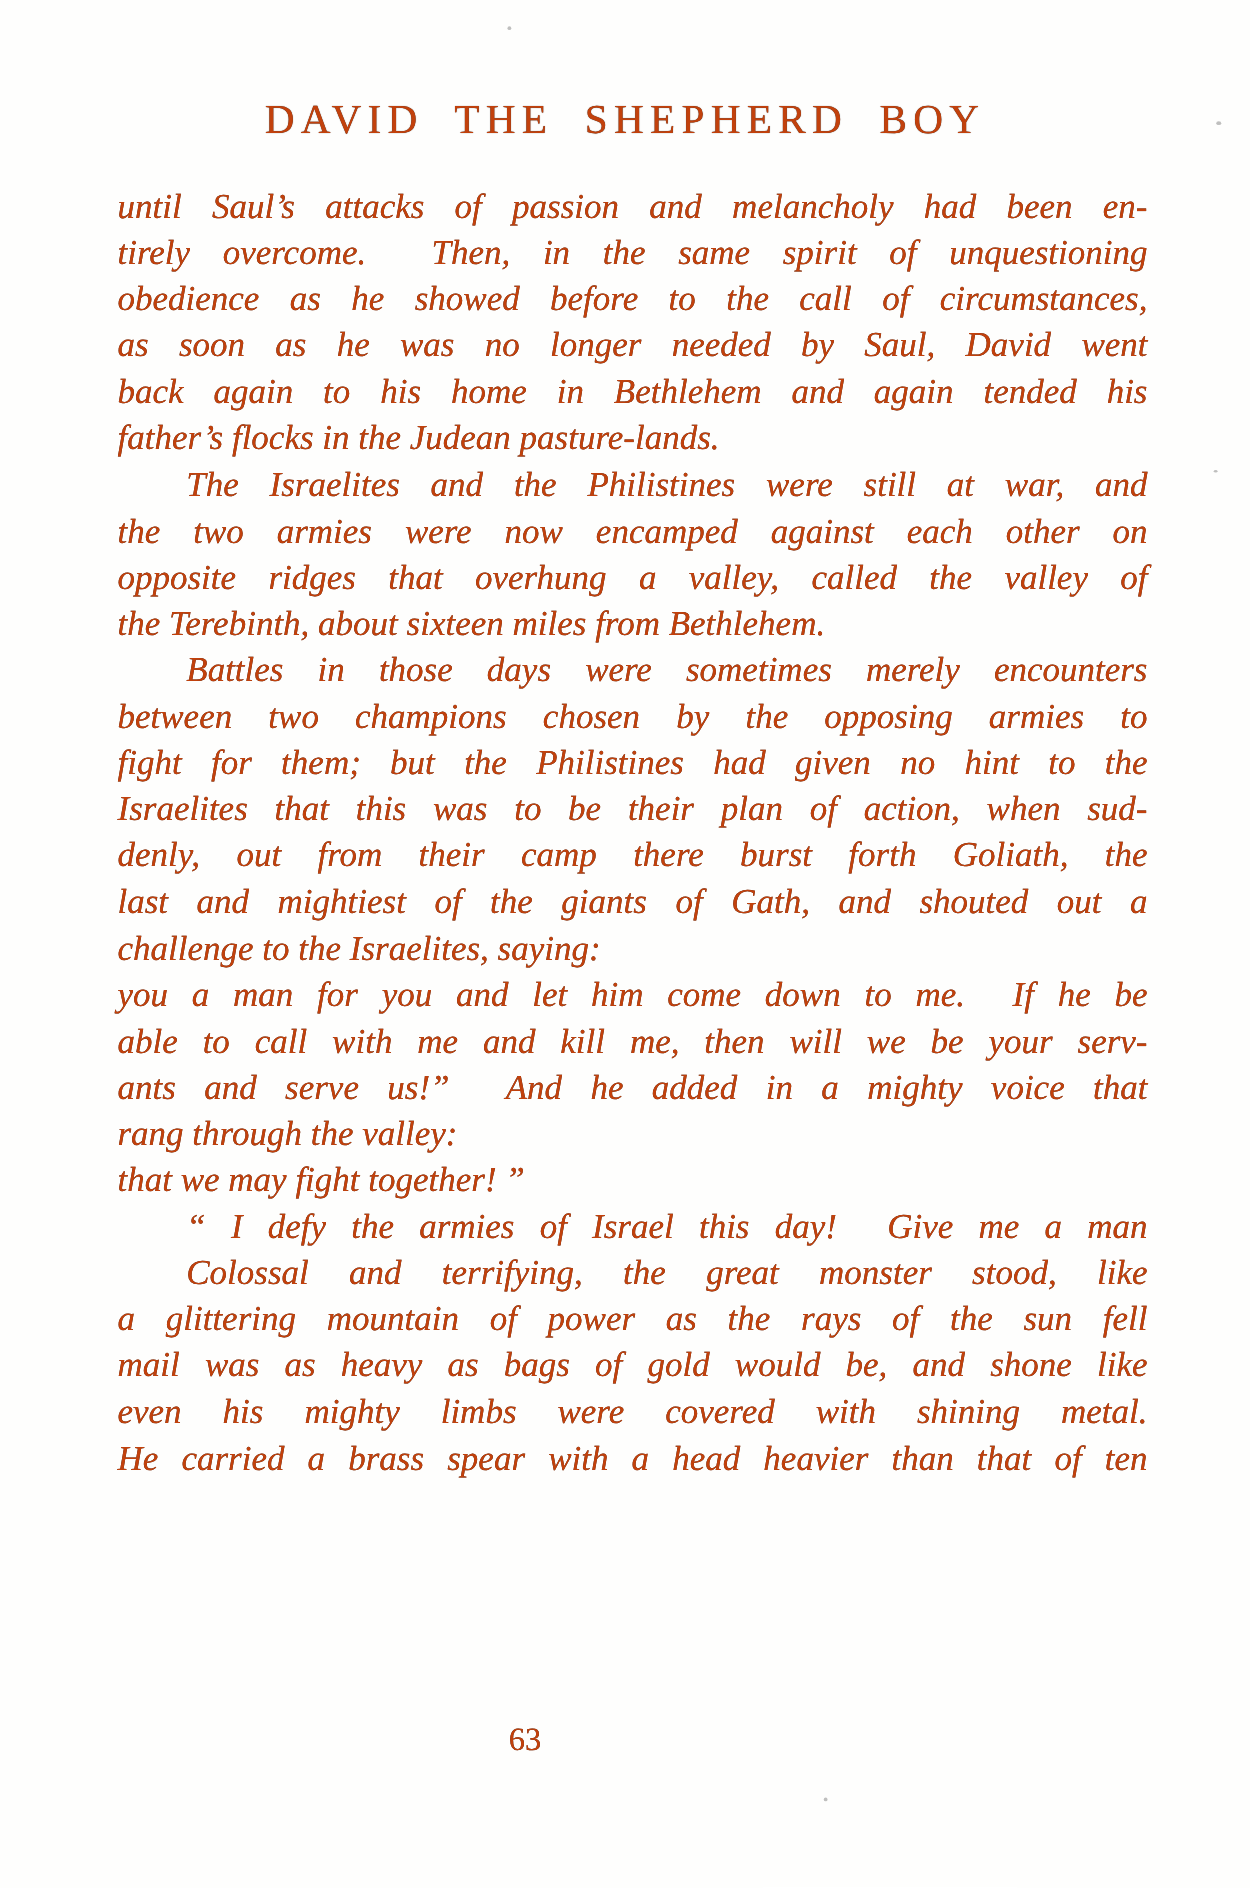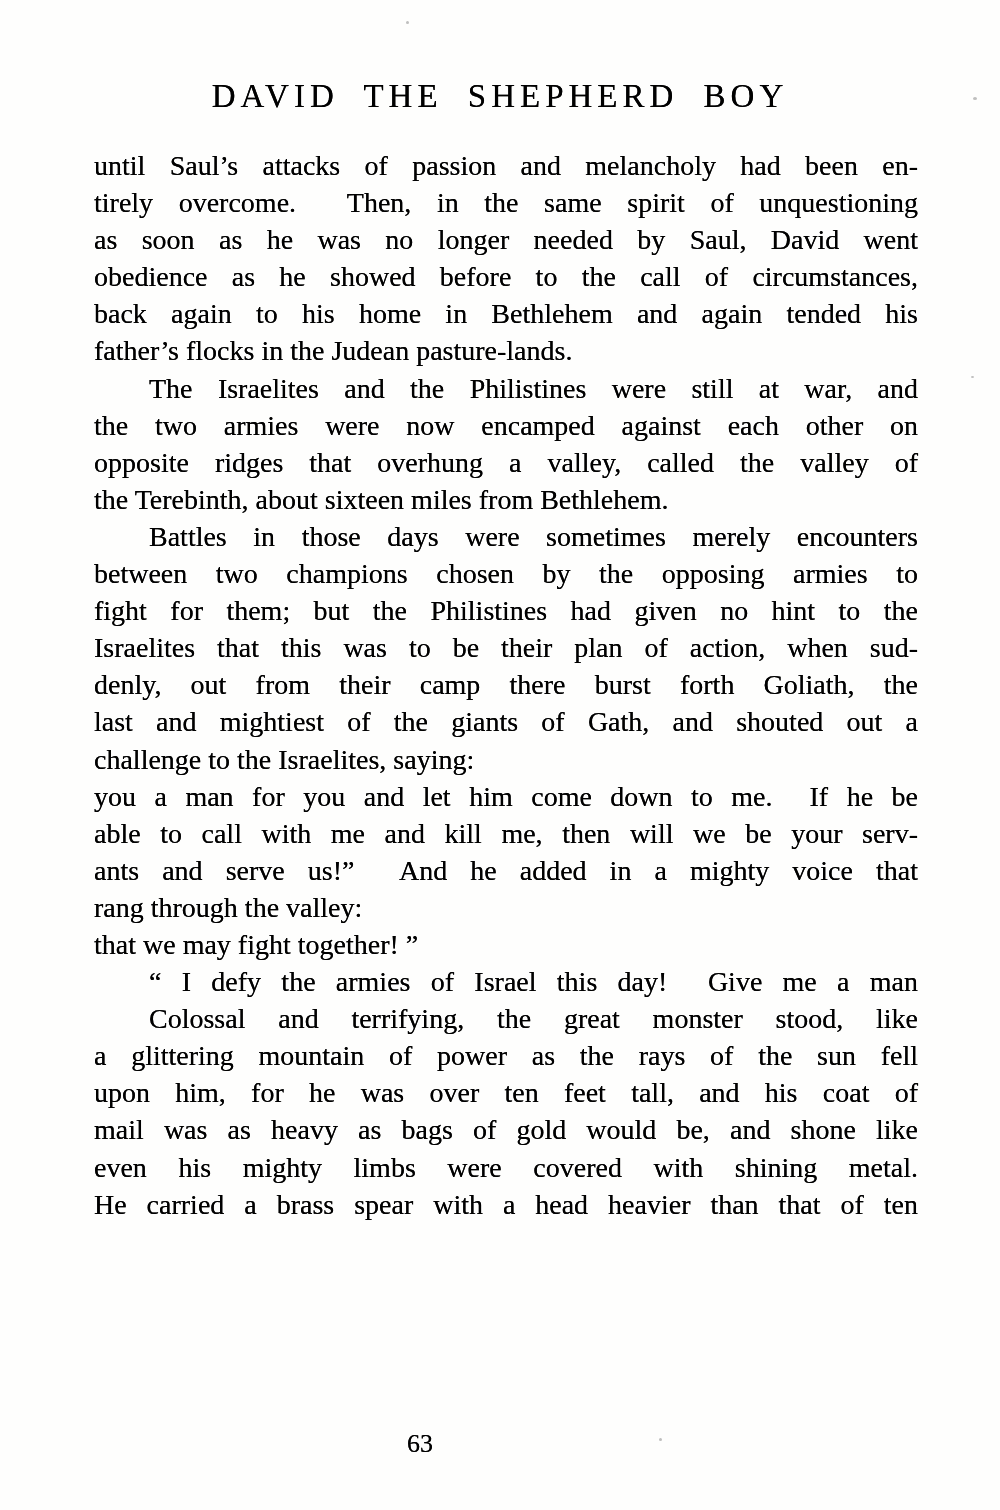--- a/index.html
+++ b/index.html
@@ -6,21 +6,21 @@
     margin: 0;
     padding: 0;
     background: #ffffff;
   }
   .page {
     position: relative;
     width: 1000px;
     height: 1510px;
     background: #fefefd;
     font-family: "Liberation Serif", "DejaVu Serif", serif;
-    color: #000000;
+    color: #c2410c;
     overflow: hidden;
   }
   .title {
     position: absolute;
     top: 78px;
     left: 0;
     width: 1000px;
     margin: 0;
     text-align: center;
     font-size: 33px;
@@ -34,30 +34,31 @@
     top: 147px;
     left: 94px;
     width: 824px;
     font-size: 28px;
     line-height: 37.1px;
     text-shadow: 0 0 0.5px rgba(0,0,0,0.85);
   }
   .line {
     text-align: justify;
     text-align-last: left;
+    font-style: italic;
   }
   .line.j {
     text-align-last: justify;
   }
   .line.indent {
     text-indent: 55px;
   }
   .pageno {
     position: absolute;
-    top: 1429px;
+    top: 1377px;
     left: 0;
     width: 840px;
     text-align: center;
     font-size: 26px;
     text-shadow: 0 0 0.5px rgba(0,0,0,0.85);
   }
   .speck {
     position: absolute;
     background: #8a8a8a;
     border-radius: 50%;
@@ -75,22 +76,22 @@
   <div class="speck s1"></div>
   <div class="speck s2"></div>
   <div class="speck s3"></div>
   <div class="speck s4"></div>
 
   <h1 class="title">DAVID THE SHEPHERD BOY</h1>
 
   <div class="body-text">
       <div class="line j">until Saul’s attacks of passion and melancholy had been en-</div>
       <div class="line j">tirely overcome.&nbsp; Then, in the same spirit of unquestioning</div>
+      <div class="line j">obedience as he showed before to the call of circumstances,</div>
       <div class="line j">as soon as he was no longer needed by Saul, David went</div>
-      <div class="line j">obedience as he showed before to the call of circumstances,</div>
       <div class="line j">back again to his home in Bethlehem and again tended his</div>
       <div class="line">father’s flocks in the Judean pasture-lands.</div>
       <div class="line indent j">The Israelites and the Philistines were still at war, and</div>
       <div class="line j">the two armies were now encamped against each other on</div>
       <div class="line j">opposite ridges that overhung a valley, called the valley of</div>
       <div class="line">the Terebinth, about sixteen miles from Bethlehem.</div>
       <div class="line indent j">Battles in those days were sometimes merely encounters</div>
       <div class="line j">between two champions chosen by the opposing armies to</div>
       <div class="line j">fight for them; but the Philistines had given no hint to the</div>
       <div class="line j">Israelites that this was to be their plan of action, when sud-</div>
@@ -98,20 +99,19 @@
       <div class="line j">last and mightiest of the giants of Gath, and shouted out a</div>
       <div class="line">challenge to the Israelites, saying:</div>
       <div class="line j">you a man for you and let him come down to me.&nbsp; If he be</div>
       <div class="line j">able to call with me and kill me, then will we be your serv-</div>
       <div class="line j">ants and serve us!”&nbsp; And he added in a mighty voice that</div>
       <div class="line">rang through the valley:</div>
       <div class="line">that we may fight together! ”</div>
       <div class="line indent j">“ I defy the armies of Israel this day!&nbsp; Give me a man</div>
       <div class="line indent j">Colossal and terrifying, the great monster stood, like</div>
       <div class="line j">a glittering mountain of power as the rays of the sun fell</div>
-      <div class="line j">upon him, for he was over ten feet tall, and his coat of</div>
       <div class="line j">mail was as heavy as bags of gold would be, and shone like</div>
       <div class="line j">even his mighty limbs were covered with shining metal.</div>
       <div class="line j">He carried a brass spear with a head heavier than that of ten</div>
     </div>
 
   <div class="pageno">63</div>
 </div>
 
 </body></html>

